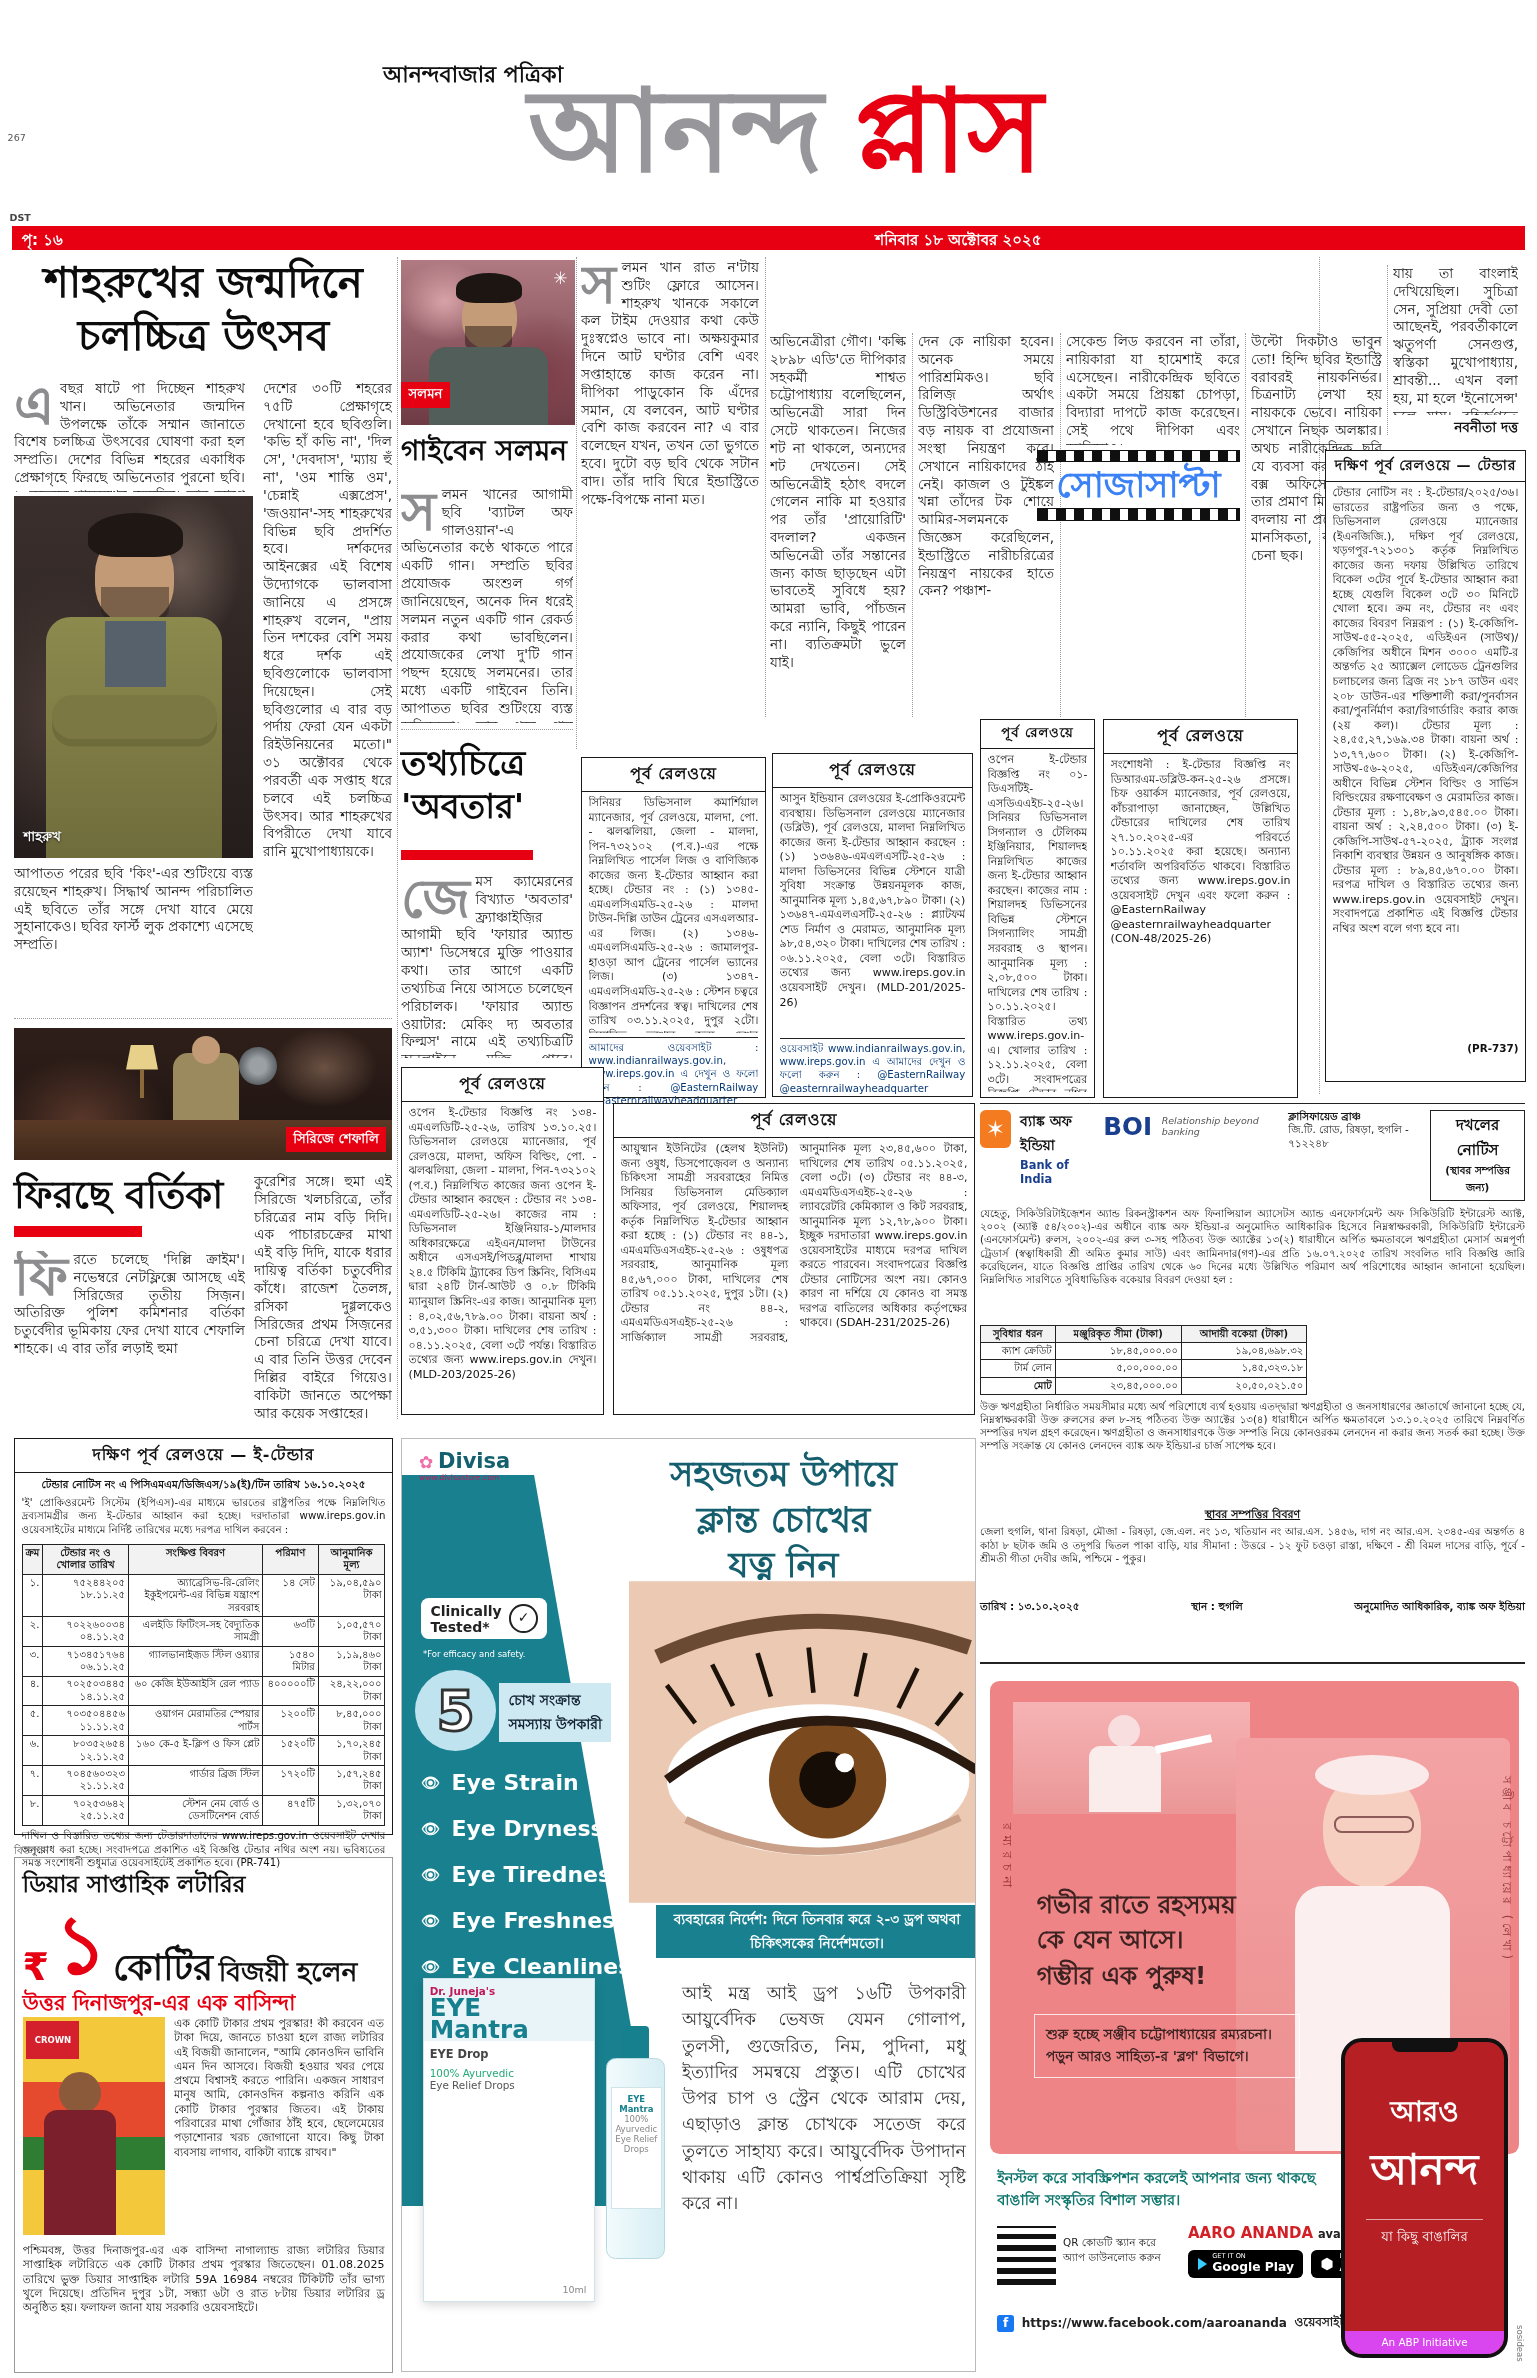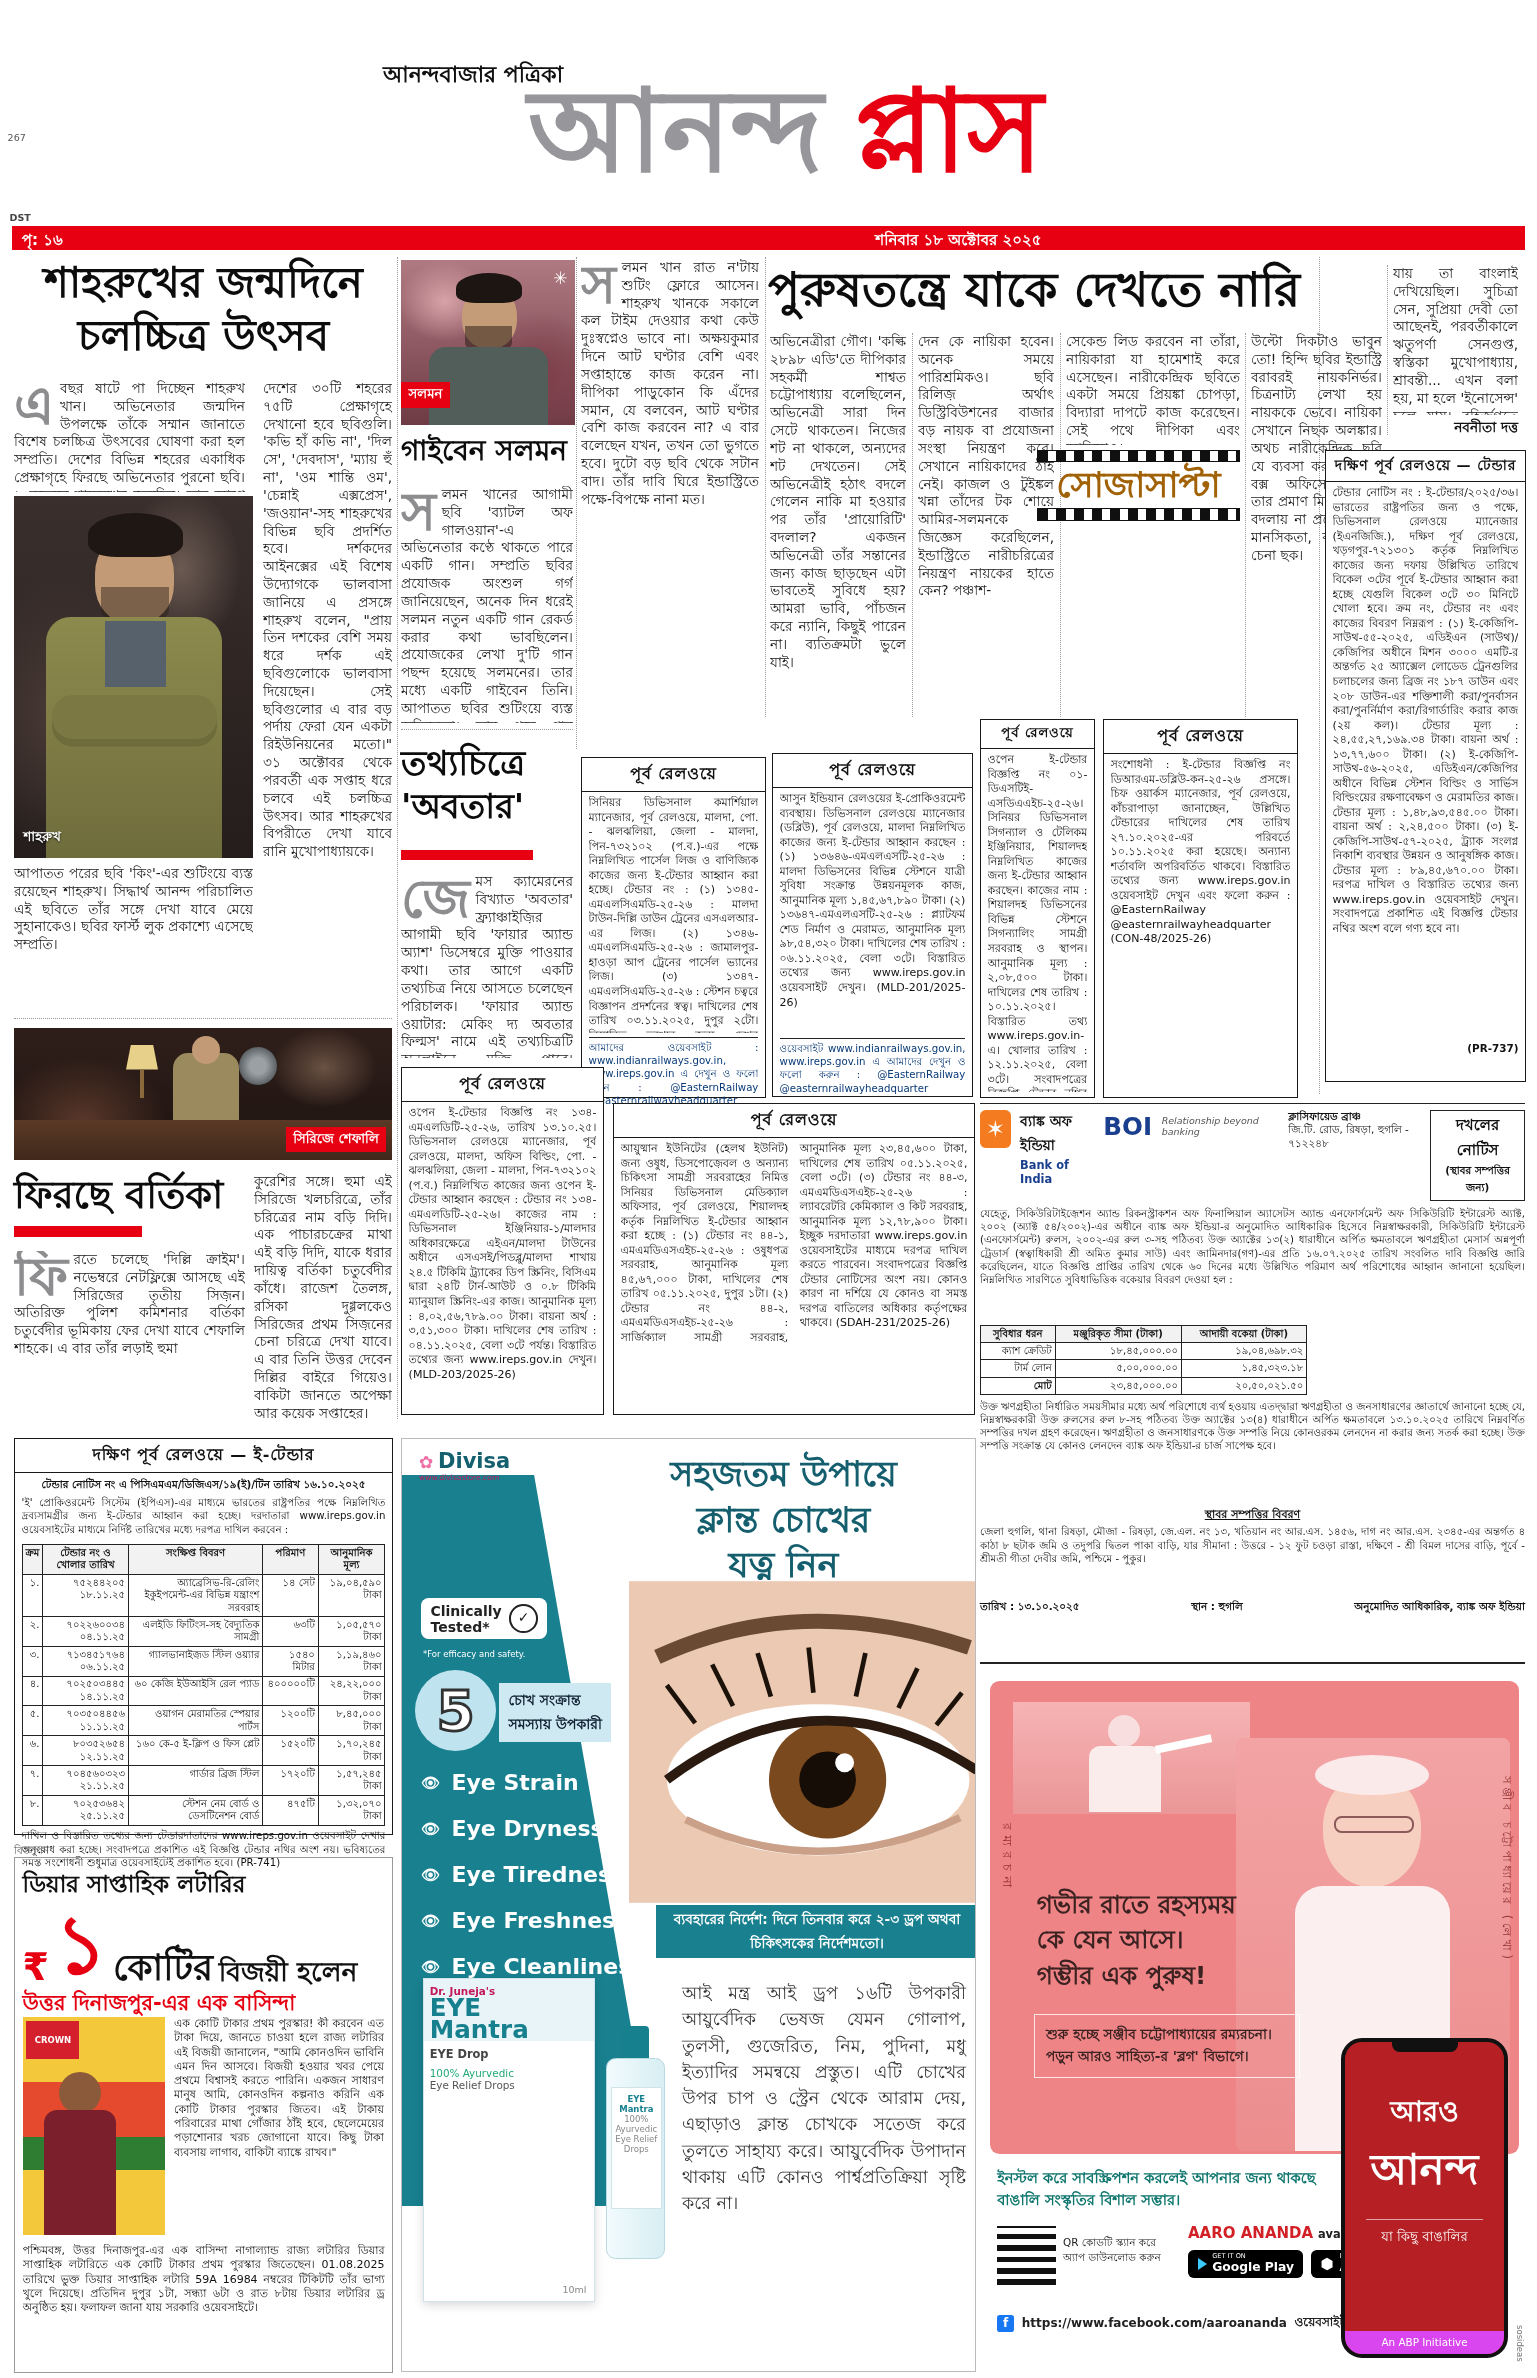--- a/index.html
+++ b/index.html
@@ -117,31 +117,30 @@
 
   <div class="abs hl" style="left:401px;top:742px;width:172px;font-size:34px;">
     <div>তথ্যচিত্রে</div>
     <div>'অবতার'</div>
   </div>
   <div class="abs redbar" style="left:401px;top:850px;width:132px;height:10.4px;"></div>
   <div class="abs bt" style="left:401px;top:873px;width:172px;height:185px;">
     <span class="dropcap">জে</span><span>মস ক্যামেরনের বিখ্যাত 'অবতার' ফ্র্যাঞ্চাইজ়ির আগামী ছবি 'ফায়ার অ্যান্ড অ্যাশ' ডিসেম্বরে মুক্তি পাওয়ার কথা। তার আগে একটি তথ্যচিত্র নিয়ে আসতে চলেছেন পরিচালক। 'ফায়ার অ্যান্ড ওয়াটার: মেকিং দ্য অবতার ফিল্মস' নামে এই তথ্যচিত্রটি অনলাইনে মুক্তি পাবে। 'অবতার' সিরিজ়ের ছবিগুলি তৈরির নেপথ্যকথা, কলাকুশলীদের সাক্ষাৎকার-সহ অনেক কিছুই উঠে আসবে সেই তথ্যচিত্রে।</span>
   </div>
 
-  <div class="abs hl" style="left:768px;top:261px;width:750px;font-size:47px;white-space:nowrap;">পুরুষতন্ত্রে যাকে দেখতে নারি</div>
   <div class="abs bt" style="left:581px;top:259px;width:178px;height:458px;">
     <span class="dropcap">স</span><span>লমন খান রাত ন'টায় শুটিং ফ্লোরে আসেন। শাহরুখ খানকে সকালে কল টাইম দেওয়ার কথা কেউ দুঃস্বপ্নেও ভাবে না। অক্ষয়কুমার দিনে আট ঘণ্টার বেশি এবং সপ্তাহান্তে কাজ করেন না। দীপিকা পাড়ুকোন কি এঁদের সমান, যে বলবেন, আট ঘণ্টার বেশি কাজ করবেন না? এ বার বলেছেন যখন, তখন তো ভুগতে হবে। দুটো বড় ছবি থেকে সটান বাদ। তাঁর দাবি ঘিরে ইন্ডাস্ট্রিতে পক্ষে-বিপক্ষে নানা মত।</span>
   </div>
   <div class="abs bt" style="left:770px;top:333px;width:136px;height:384px;">অভিনেত্রীরা গৌণ। 'কল্কি ২৮৯৮ এডি'তে দীপিকার সহকর্মী শাশ্বত চট্টোপাধ্যায় বলেছিলেন, অভিনেত্রী সারা দিন সেটে থাকতেন। নিজের শট না থাকলে, অন্যদের শট দেখতেন। সেই অভিনেত্রীই হঠাৎ বদলে গেলেন নাকি মা হওয়ার পর তাঁর 'প্রায়োরিটি' বদলাল? একজন অভিনেত্রী তাঁর সন্তানের জন্য কাজ ছাড়ছেন এটা ভাবতেই সুবিধে হয়? আমরা ভাবি, পাঁচজন করে ন্যানি, কিছুই পারেন না। ব্যতিক্রমটা ভুলে যাই।</div>
   <div class="abs bt" style="left:918px;top:333px;width:136px;height:384px;">দেন কে নায়িকা হবেন। অনেক সময়ে পারিশ্রমিকও। ছবি রিলিজ় অর্থাৎ ডিস্ট্রিবিউশনের বাজার বড় নায়ক বা প্রযোজনা সংস্থা নিয়ন্ত্রণ করে। সেখানে নায়িকাদের ঠাঁই নেই। কাজল ও টুইঙ্কল খন্না তাঁদের টক শোয়ে আমির-সলমনকে জিজ্ঞেস করেছিলেন, ইন্ডাস্ট্রিতে নারীচরিত্রের নিয়ন্ত্রণ নায়কের হাতে কেন? পঞ্চাশ-</div>
   <div class="abs bt" style="left:1066px;top:333px;width:174px;height:112px;">সেকেন্ড লিড করবেন না তাঁরা, নায়িকারা যা হামেশাই করে এসেছেন। নারীকেন্দ্রিক ছবিতে একটা সময়ে প্রিয়ঙ্কা চোপড়া, বিদ্যারা দাপটে কাজ করেছেন। সেই পথে দীপিকা এবং আলিয়াও।</div>
 
   <div class="abs" style="left:1037px;top:450px;width:203px;">
     <div class="filmstrip"></div>
-    <div style="font-size:35px;font-weight:800;color:#a16207;text-align:center;line-height:1.1;padding:3.8px 0;">সোজাসাপ্টা</div>
+    <div style="font-size:35px;font-weight:800;color:#3b82f6;text-align:center;line-height:1.1;padding:3.8px 0;">সোজাসাপ্টা</div>
     <div class="filmstrip"></div>
   </div>
 
   <div class="abs bt" style="left:1251px;top:333px;width:131px;height:384px;">উল্টো দিকটাও ভাবুন তো! হিন্দি ছবির ইন্ডাস্ট্রি বরাবরই নায়কনির্ভর। চিত্রনাট্য লেখা হয় নায়ককে ভেবে। নায়িকা সেখানে নিছক অলঙ্কার। অথচ নারীকেন্দ্রিক ছবি যে ব্যবসা করতে পারে, বক্স অফিসে বারবার তার প্রমাণ মিলেছে। তবু বদলায় না প্রযোজকদের মানসিকতা, বদলায় না চেনা ছক।</div>
   <div class="abs bt" style="left:1393px;top:265px;width:125px;height:150px;">যায় তা বাংলাই দেখিয়েছিল। সুচিত্রা সেন, সুপ্রিয়া দেবী তো আছেনই, পরবর্তীকালে ঋতুপর্ণা সেনগুপ্ত, স্বস্তিকা মুখোপাধ্যায়, শ্রাবন্তী... এখন বলা হয়, মা হলে 'ইনোসেন্স' চলে যায়। বহির্জগতে নারীবাদ আওড়ালেও পুরুষতন্ত্রের গোড়ায় ধূপ-ধুনো দেওয়া পূজারীর সংখ্যা কম নেই কোনও ইন্ডাস্ট্রিতেই। দুনিয়া এগিয়ে যাক, নায়কেরা বরং পিছন দিকে দৌড়ন।</div>
   <div class="abs" style="left:1393px;top:416px;width:125px;text-align:right;font-weight:700;font-size:13.7px;">নবনীতা দত্ত</div>
 
   <div class="abs box" style="left:1325px;top:450px;width:201px;height:632px;">
     <div class="boxhead" style="font-size:14px;">দক্ষিণ পূর্ব রেলওয়ে — টেন্ডার</div>
     <div class="tt" style="height:556px;">টেন্ডার নোটিস নং : ই-টেন্ডার/২০২৫/৩৬। ভারতের রাষ্ট্রপতির জন্য ও পক্ষে, ডিভিসনাল রেলওয়ে ম্যানেজার (ইএনজিজি.), দক্ষিণ পূর্ব রেলওয়ে, খড়গপুর-৭২১৩০১ কর্তৃক নিম্নলিখিত কাজের জন্য দফায় উল্লিখিত তারিখে বিকেল ৩টের পূর্বে ই-টেন্ডার আহ্বান করা হচ্ছে যেগুলি বিকেল ৩টে ৩০ মিনিটে খোলা হবে। ক্রম নং, টেন্ডার নং এবং কাজের বিবরণ নিম্নরূপ : (১) ই-কেজিপি-সাউথ-৫৫-২০২৫, এডিইএন (সাউথ)/কেজিপির অধীনে মিশন ৩০০০ এমটি-র অন্তর্গত ২৫ অ্যাক্সেল লোডেড ট্রেনগুলির চলাচলের জন্য ব্রিজ নং ১৮৭ ডাউন এবং ২০৮ ডাউন-এর শক্তিশালী করা/পুনর্বাসন করা/পুনর্নির্মাণ করা/রিগার্ডারিং করার কাজ (২য় কল)। টেন্ডার মূল্য : ২৪,৫৫,২৭,১৬৯.৩৪ টাকা। বায়না অর্থ : ১৩,৭৭,৬০০ টাকা। (২) ই-কেজিপি-সাউথ-৫৬-২০২৫, এডিইএন/কেজিপির অধীনে বিভিন্ন স্টেশন বিল্ডিং ও সার্ভিস বিল্ডিংয়ের রক্ষণাবেক্ষণ ও মেরামতির কাজ। টেন্ডার মূল্য : ১,৪৮,৯৩,৫৪৫.০০ টাকা। বায়না অর্থ : ২,২৪,৫০০ টাকা। (৩) ই-কেজিপি-সাউথ-৫৭-২০২৫, ট্র্যাক সংলগ্ন নিকাশি ব্যবস্থার উন্নয়ন ও আনুষঙ্গিক কাজ। টেন্ডার মূল্য : ৮৯,৪৫,৬৭০.০০ টাকা। দরপত্র দাখিল ও বিস্তারিত তথ্যের জন্য www.ireps.gov.in ওয়েবসাইট দেখুন। সংবাদপত্রে প্রকাশিত এই বিজ্ঞপ্তি টেন্ডার নথির অংশ বলে গণ্য হবে না।</div>

